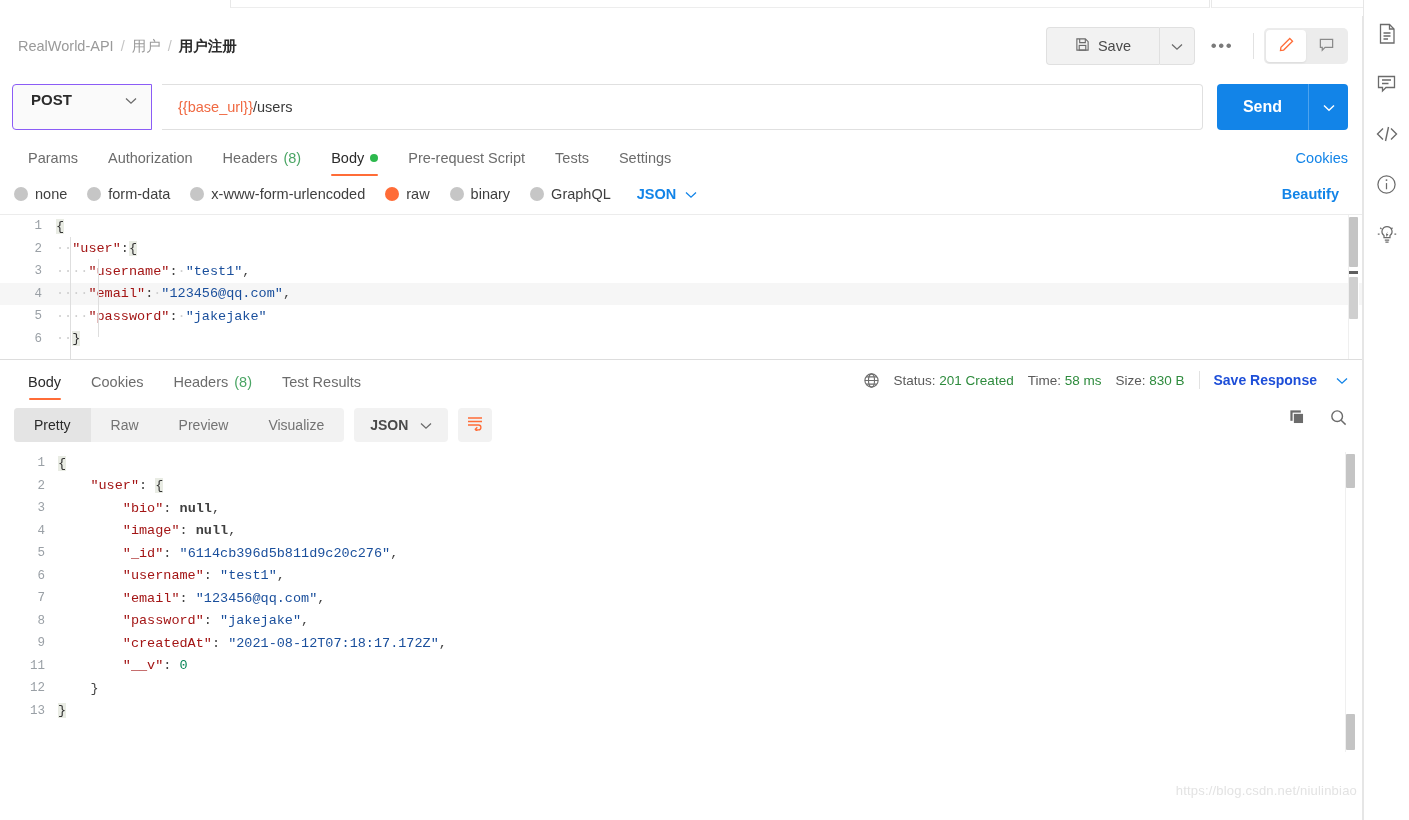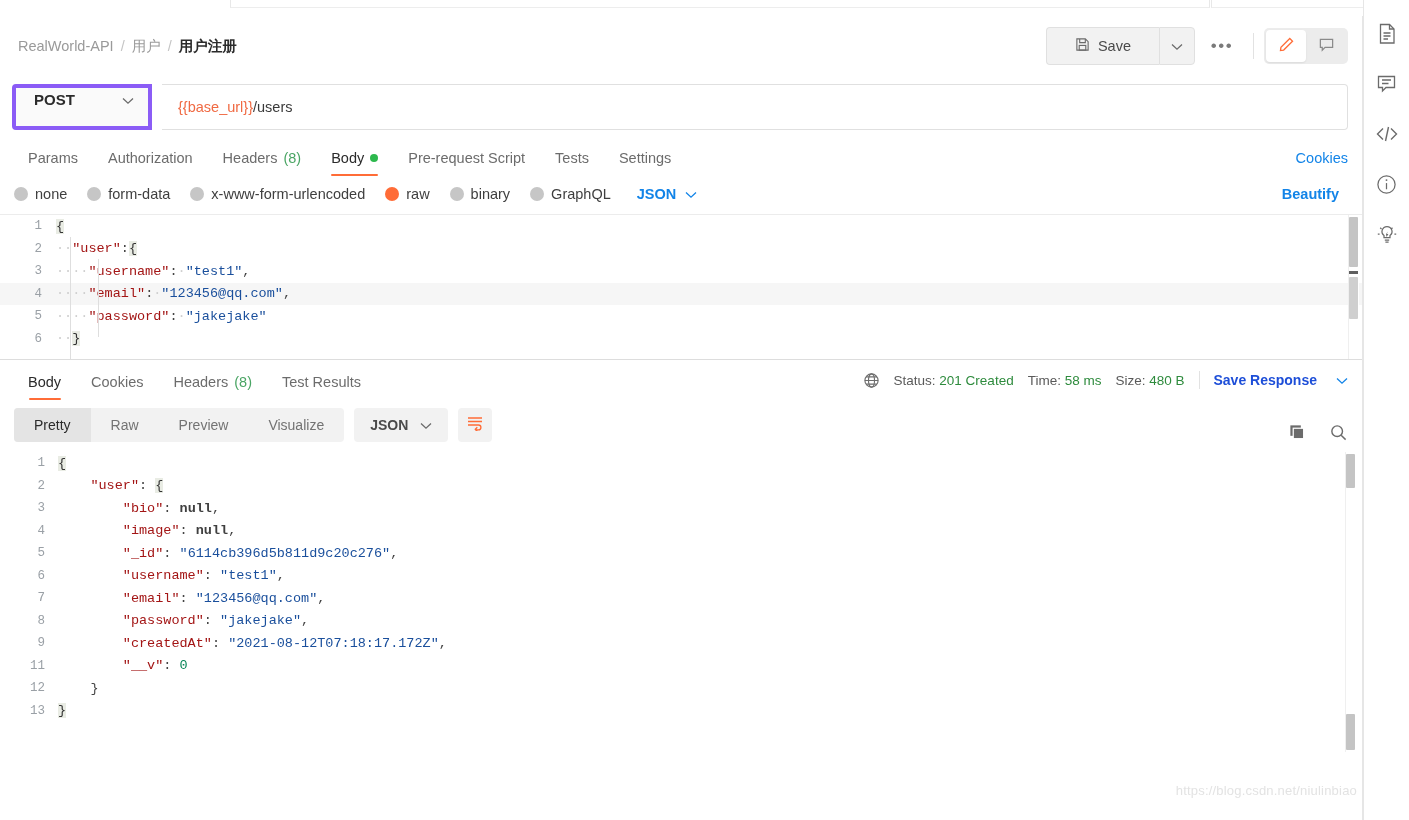--- a/index.html
+++ b/index.html
@@ -51,21 +51,21 @@
               color:#7a7a7a; font-size:17px; letter-spacing:1.5px; cursor:pointer; margin-left:6px;}
   .hdr-div { width:1px; height:26px; background:#e2e2e2; margin:0 10px; }
   .seg2 { display:flex; background:#ececec; border-radius:5px; padding:2px; }
   .seg2-b { width:40px; height:32px; display:flex; align-items:center; justify-content:center;
             border-radius:4px; cursor:pointer; color:#8a8a8a; }
   .seg2-b.on { background:#fff; color:#ff6c37; box-shadow:0 1px 2px rgba(0,0,0,.08); }
 
   
   .urlbar { display:flex; align-items:center; padding:0 14px 0 12px; gap:10px; height:62px; }
   .method {
-    width:140px; height:46px; background:#fafafa; border:4px solid #8b5cf6; border-radius:4px 0 0 4px;
+    width:140px; height:46px; background:#fafafa; border:1px solid #8b5cf6; border-radius:4px 0 0 4px;
     display:flex; align-items:center; justify-content:space-between; padding:0 14px 15px 18px;
     font-size:15px; font-weight:bold; color:#2b2b2b; cursor:pointer;
   }
   .urlfield {
     flex:1; height:46px; background:#fff; border:1px solid #e0e0e0; border-left:none;
     border-radius:0 4px 4px 0; display:flex; align-items:center; padding:0 16px;
     font-size:14.5px; color:#3a3a3a; cursor:text;
   }
   .url-var { color:#f06a43; }
   .send-grp { display:flex; margin-left:4px; }
@@ -127,21 +127,21 @@
   .resp { border-top:1px solid #dddddd; }
   .resp-tabs { display:flex; align-items:flex-end; height:40px; padding:0 14px; }
   .resp-meta { margin-left:auto; display:flex; align-items:center; gap:14px; font-size:13.5px;
                color:#5a5a5a; padding-bottom:11px; }
   .resp-meta .val { color:#2e8b3d; }
   .meta-div { width:1px; height:18px; background:#e2e2e2; }
   .save-resp { color:#1d4ed8; font-weight:bold; font-size:14px; display:flex; align-items:center;
                gap:19px; cursor:pointer; }
   .globe { color:#6d6d6d; display:flex; align-items:center; }
 
-  .resp-toolbar { display:flex; align-items:flex-end; padding:8px 14px 10px 14px; gap:10px; }
+  .resp-toolbar { display:flex; align-items:flex-start; padding:8px 14px 10px 14px; gap:10px; }
   .seg { display:flex; background:#f2f2f2; border-radius:4px; overflow:hidden; }
   .seg-b { padding:0 20px; height:34px; display:flex; align-items:center; font-size:14px;
            color:#737373; cursor:pointer; }
   .seg-b.on { background:#e4e4e4; color:#2b2b2b; }
   .fmt-sel { display:flex; align-items:center; gap:12px; padding:0 16px; height:34px;
              background:#f2f2f2; border-radius:4px; font-size:14px; color:#4a4a4a;
              font-weight:bold; cursor:pointer; }
   .wrap-btn { width:34px; height:34px; background:#f2f2f2; border-radius:4px; display:flex;
               align-items:center; justify-content:center; color:#ff6c37; cursor:pointer; }
   .tb-right { margin-left:auto; display:flex; align-items:center; gap:22px; color:#6b6b6b; }
@@ -224,20 +224,30 @@
         <span>
           <svg width="12" height="8" viewBox="0 0 12 8" fill="none" stroke="#6b6b6b" stroke-width="1.3">
               <path d="M1 1.5L6 6.2L11 1.5"></path>
             </svg>
         </span>
       </div>
       <div class="urlfield">
         <span class="url-var">{{base_url}}</span>
           <span>/users</span>
       </div>
+      <div class="send-grp">
+        <div class="btn-send">Send</div>
+        <div class="btn-send-caret">
+          <span>
+            <svg width="12" height="8" viewBox="0 0 12 8" fill="none" stroke="#ffffff" stroke-width="1.4">
+                <path d="M1 1.5L6 6.2L11 1.5"></path>
+              </svg>
+          </span>
+        </div>
+      </div>
     </div>
 
     <div class="rtabs">
       <div class="rtab">
         <span>Params</span>
       </div>
       <div class="rtab">
         <span>Authorization</span>
       </div>
       <div class="rtab">
@@ -360,21 +370,21 @@
           <span>
             <span>Status:</span>
             <span class="val">201 Created</span>
           </span>
           <span>
             <span>Time:</span>
             <span class="val">58 ms</span>
           </span>
           <span>
             <span>Size:</span>
-            <span class="val">480 B</span>
+            <span class="val">830 B</span>
           </span>
           <span class="meta-div"></span>
           <span class="save-resp">
             <span>Save Response</span>
             <span>
               <svg width="12" height="8" viewBox="0 0 12 8" fill="none" stroke="#1284e8" stroke-width="1.3">
                   <path d="M1 1.5L6 6.2L11 1.5"></path>
                 </svg>
             </span>
           </span>

